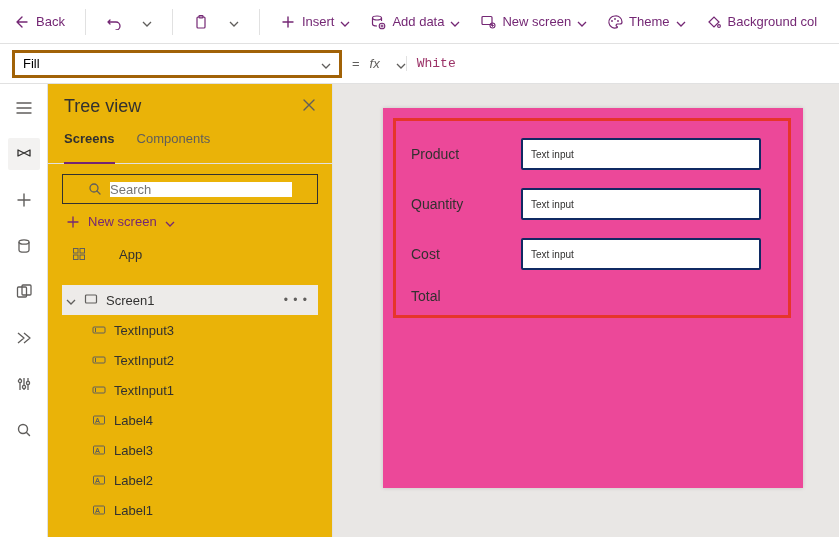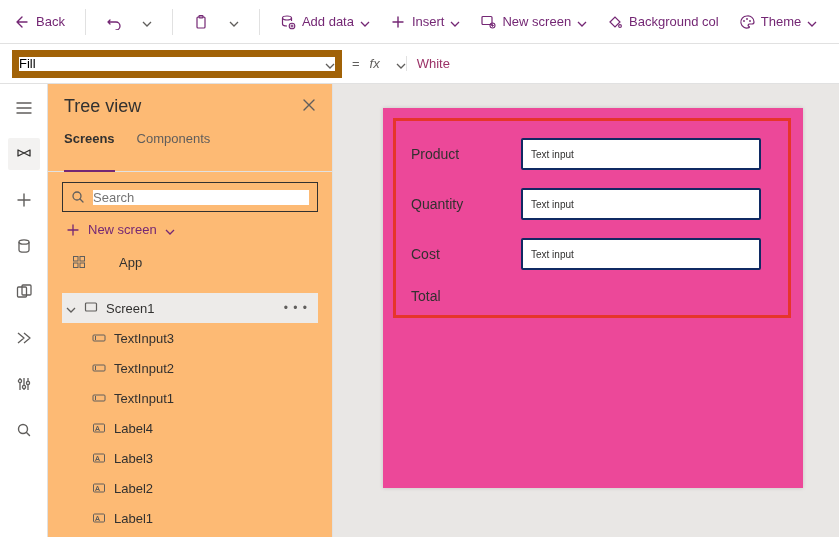--- a/index.html
+++ b/index.html
@@ -28,32 +28,32 @@
     height: 40px;
     border-bottom: 1px solid #e1e1e1;
     display: flex;
     align-items: center;
     padding: 0 12px;
     gap: 10px;
     font-size: 13px;
   }
   .prop-select {
     width: 330px; height: 28px;
-    border: 7px solid #a16207;
+    border: 3px solid #a16207;
     display: flex; align-items: center; justify-content: space-between;
-    padding: 0 0; cursor: pointer; background: #fff;
+    padding: 0 8px; cursor: pointer; background: #fff;
   }
   .eq { color: #605e5c; }
   .fx-box {
     display: flex; align-items: center; gap: 16px;
     border-right: 1px solid #e1e1e1; 
     color: #605e5c; cursor: pointer;
   }
   .formula-val {
-    flex: 1; font-family: Liberation Sans, sans-serif; font-size: 13px;
+    flex: 1; font-family: Liberation Mono, monospace; font-size: 13px;
     color: #9b3267;
   }
 
   
   .main { display: flex; height: calc(100% - 84px); }
 
   
   .rail {
     width: 48px;
     border-right: 1px solid #e1e1e1;
@@ -62,35 +62,35 @@
   }
   .rail .rb { width: 32px; height: 32px; display: flex; align-items: center; justify-content: center; cursor: pointer; border-radius: 2px; }
   .rail .rb.active { background: #f3f2f1; }
   .rail svg { stroke: #605e5c; }
 
   
   .treepanel {
     width: 285px;
     border-right: 1px solid #e1e1e1;
     display: flex; flex-direction: column;
-    background: #fdba74;
+    background: #eab308;
   }
   .tp-head {
     display: flex; align-items: center; justify-content: space-between;
     padding: 12px 16px 8px 16px;
   }
   .tp-title { font-size: 18px; color: #323130; }
   .tp-close { cursor: pointer; color: #605e5c; }
   .tp-tabs { display: flex; gap: 22px; padding: 0 16px; border-bottom: 1px solid #e1e1e1; font-size: 13px; }
-  .tp-tab { padding: 6px 0 24px 0; cursor: pointer; color: #605e5c; margin-bottom: -1px; }
+  .tp-tab { padding: 6px 0 16px 0; cursor: pointer; color: #605e5c; margin-bottom: -1px; }
   .tp-tab.active { color: #323130; border-bottom: 2px solid #742774; font-weight: 600; }
   .tp-body { flex: 1; overflow: auto; padding: 10px 14px; font-size: 13px; color: #323130; }
   .tp-search {
     height: 30px; border: 1px solid #323130;
-    display: flex; align-items: center; gap: 8px; padding: 0 8px;
+    display: flex; align-items: center; gap: 8px; padding: 0 25px;
   }
   .tp-search input { border: none; outline: none; flex: 1; font-size: 13px; }
   .tp-newscreen { display: flex; align-items: center; gap: 8px; padding: 10px 4px; cursor: pointer; color: #742774; }
   .node { display: flex; align-items: center; gap: 8px; height: 30px; cursor: pointer; padding: 0 4px; }
   .node.selected { background: #edebe9; margin-top: 16px; }
   .node .more { margin-left: auto; color: #605e5c; letter-spacing: 1px; font-size: 12px; padding-right: 6px; }
   .indent1 { padding-left: 10px; gap: 33px; }
   .indent2 { padding-left: 30px; }
   .small-ico { width: 14px; height: 14px; display: inline-flex; align-items: center; justify-content: center; }
 
@@ -152,87 +152,87 @@
   <div class="btn">
     <span class="chev">
       <svg width="10" height="10" viewBox="0 0 10 10">
           <polyline points="1,3 5,7 9,3" fill="none" stroke="#605e5c" stroke-width="1.3"></polyline>
         </svg>
     </span>
   </div>
   <div class="sep"></div>
   <div class="btn purple">
     <span class="ico">
+      <svg width="16" height="16" viewBox="0 0 16 16">
+          <path d="M8 3v10M3 8h10" stroke="#742774" stroke-width="1.4" stroke-linecap="round"></path>
+        </svg>
+    </span>
+    <span>Insert</span>
+    <span class="chev">
+      <svg width="10" height="10" viewBox="0 0 10 10">
+          <polyline points="1,3 5,7 9,3" fill="none" stroke="#605e5c" stroke-width="1.3"></polyline>
+        </svg>
+    </span>
+  </div>
+  <div class="btn purple">
+    <span class="ico">
       <svg width="16" height="16" viewBox="0 0 16 16" fill="none">
           <ellipse cx="7" cy="4" rx="4.5" ry="2" stroke="#742774" stroke-width="1.2"></ellipse>
           <path d="M2.5 4v6c0 1.1 2 2 4.5 2" stroke="#742774" stroke-width="1.2"></path>
           <path d="M11.5 4v3" stroke="#742774" stroke-width="1.2"></path>
           <circle cx="12" cy="12" r="2.8" stroke="#742774" stroke-width="1.1"></circle>
           <path d="M12 10.5v3M10.5 12h3" stroke="#742774" stroke-width="1.1"></path>
         </svg>
     </span>
     <span>Add data</span>
     <span class="chev">
       <svg width="10" height="10" viewBox="0 0 10 10">
           <polyline points="1,3 5,7 9,3" fill="none" stroke="#605e5c" stroke-width="1.3"></polyline>
         </svg>
     </span>
   </div>
   <div class="btn purple">
     <span class="ico">
-      <svg width="16" height="16" viewBox="0 0 16 16">
-          <path d="M8 3v10M3 8h10" stroke="#742774" stroke-width="1.4" stroke-linecap="round"></path>
-        </svg>
-    </span>
-    <span>Insert</span>
-    <span class="chev">
-      <svg width="10" height="10" viewBox="0 0 10 10">
-          <polyline points="1,3 5,7 9,3" fill="none" stroke="#605e5c" stroke-width="1.3"></polyline>
-        </svg>
-    </span>
-  </div>
-  <div class="btn purple">
-    <span class="ico">
       <svg width="16" height="16" viewBox="0 0 16 16" fill="none">
           <rect x="2" y="2.5" width="10" height="8" rx="1" stroke="#742774" stroke-width="1.2"></rect>
           <circle cx="12.5" cy="11.5" r="2.5" stroke="#742774" stroke-width="1.1"></circle>
           <path d="M12.5 10.2v2.6M11.2 11.5h2.6" stroke="#742774" stroke-width="1.1"></path>
         </svg>
     </span>
     <span>New screen</span>
     <span class="chev">
       <svg width="10" height="10" viewBox="0 0 10 10">
           <polyline points="1,3 5,7 9,3" fill="none" stroke="#605e5c" stroke-width="1.3"></polyline>
         </svg>
     </span>
-  </div>
-  <div class="btn purple">
-    <span class="ico">
-      <svg width="16" height="16" viewBox="0 0 16 16" fill="none">
-          <path d="M3 8l5-5 5 5-5 5-5-5z" stroke="#742774" stroke-width="1.2"></path>
-          <circle cx="13" cy="12" r="1.4" stroke="#742774" stroke-width="1.1"></circle>
-        </svg>
-    </span>
-    <span>Background col</span>
   </div>
   <div class="btn purple">
     <span class="ico">
       <svg width="16" height="16" viewBox="0 0 16 16" fill="none">
           <path d="M8 2a6 6 0 1 0 2 11.6c.6-.2.5-1-.1-1.2-.7-.3-1-1-.7-1.7.2-.5.8-.7 1.3-.7H13a2 2 0 0 0 2-2A6 6 0 0 0 8 2z" stroke="#742774" stroke-width="1.2"></path>
           <circle cx="5" cy="7" r="0.9" fill="#742774"></circle>
           <circle cx="8" cy="5" r="0.9" fill="#742774"></circle>
           <circle cx="11" cy="7" r="0.9" fill="#742774"></circle>
         </svg>
     </span>
     <span>Theme</span>
     <span class="chev">
       <svg width="10" height="10" viewBox="0 0 10 10">
           <polyline points="1,3 5,7 9,3" fill="none" stroke="#605e5c" stroke-width="1.3"></polyline>
         </svg>
     </span>
+  </div>
+  <div class="btn purple">
+    <span class="ico">
+      <svg width="16" height="16" viewBox="0 0 16 16" fill="none">
+          <path d="M3 8l5-5 5 5-5 5-5-5z" stroke="#742774" stroke-width="1.2"></path>
+          <circle cx="13" cy="12" r="1.4" stroke="#742774" stroke-width="1.1"></circle>
+        </svg>
+    </span>
+    <span>Background col</span>
   </div>
 </div>
 
 <div class="formulabar">
   <div class="prop-select">
     <span>Fill</span>
     <span class="chev">
       <svg width="10" height="10" viewBox="0 0 10 10">
           <polyline points="1,3 5,7 9,3" fill="none" stroke="#605e5c" stroke-width="1.3"></polyline>
         </svg>

